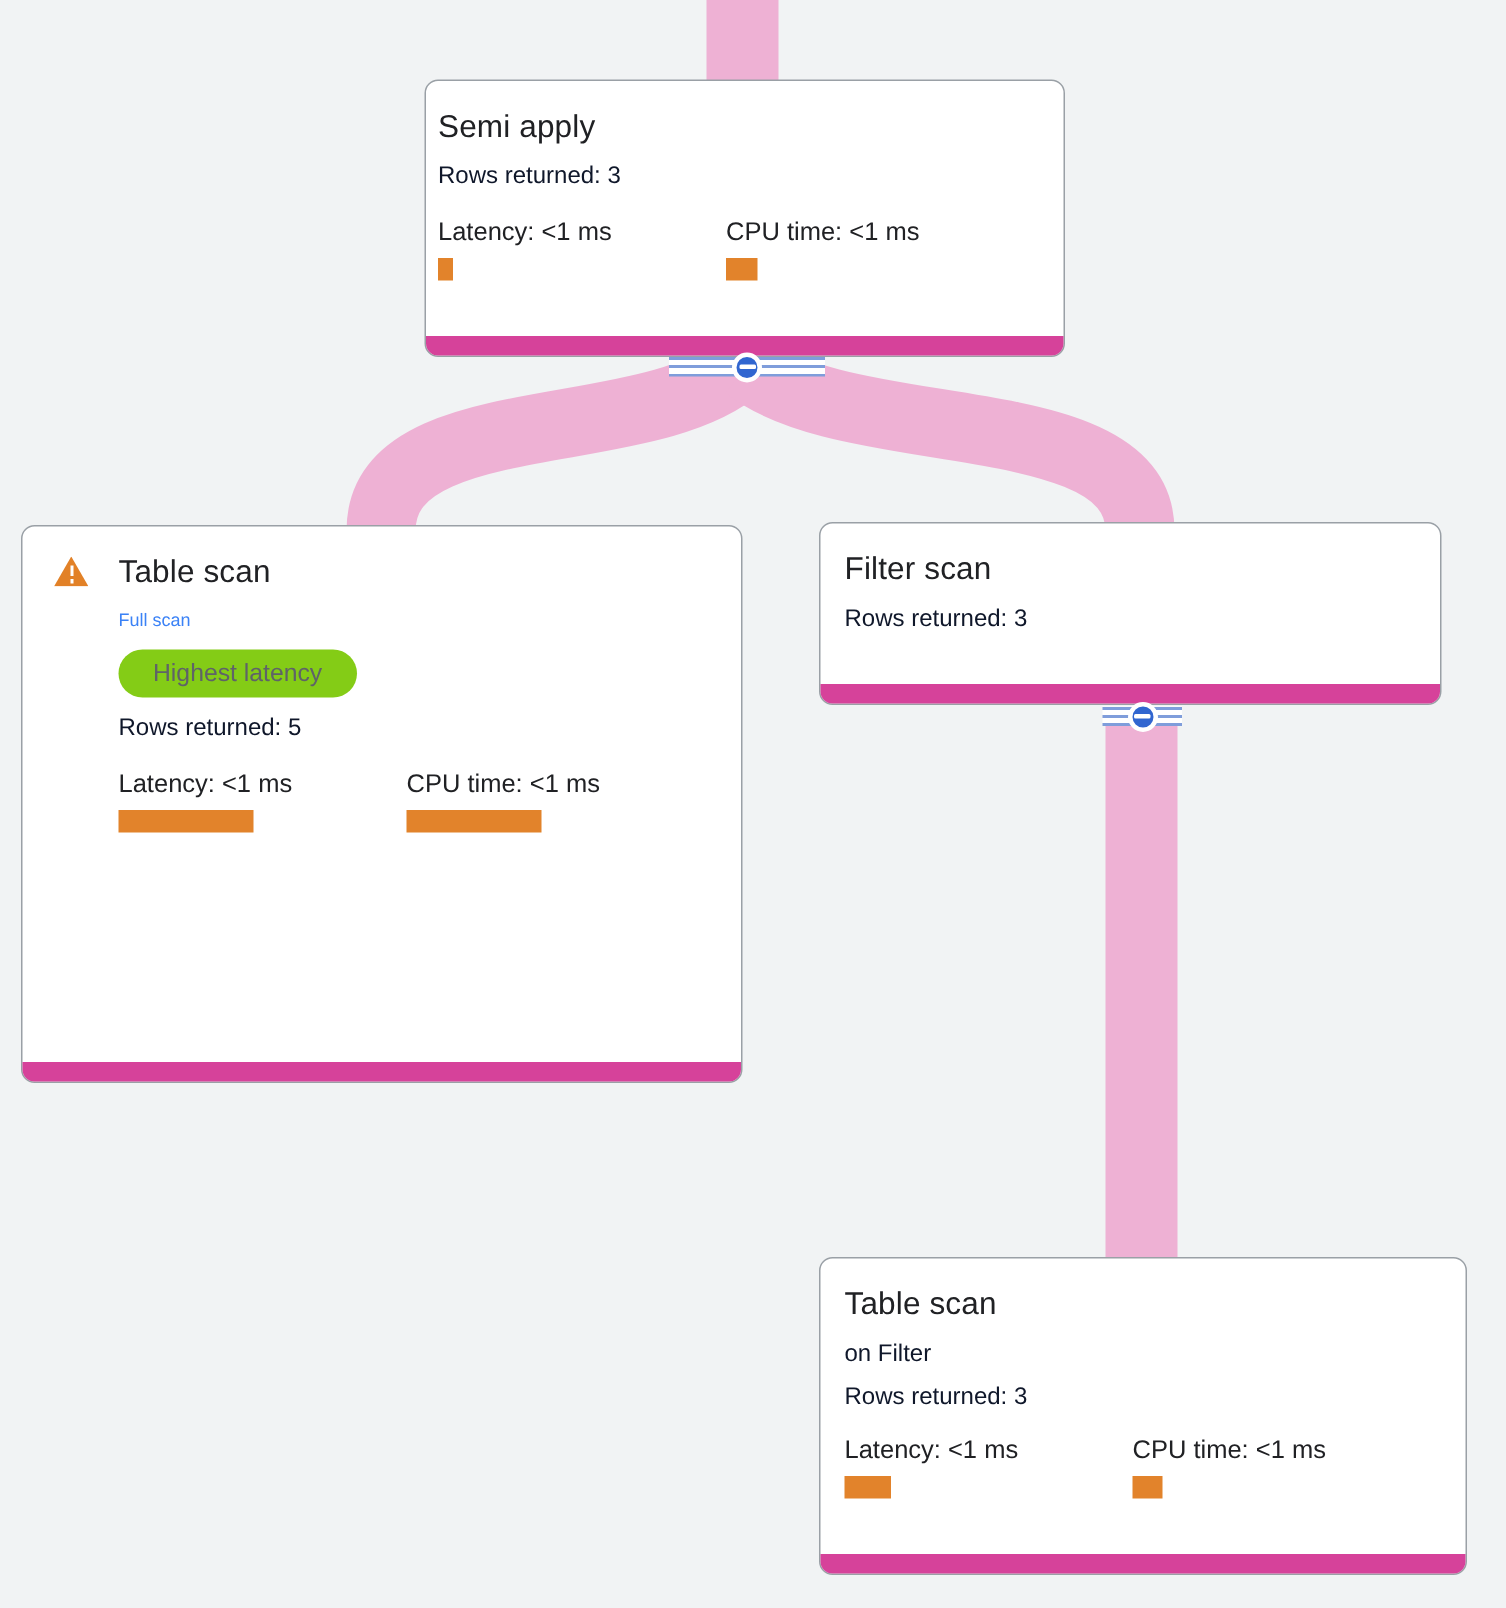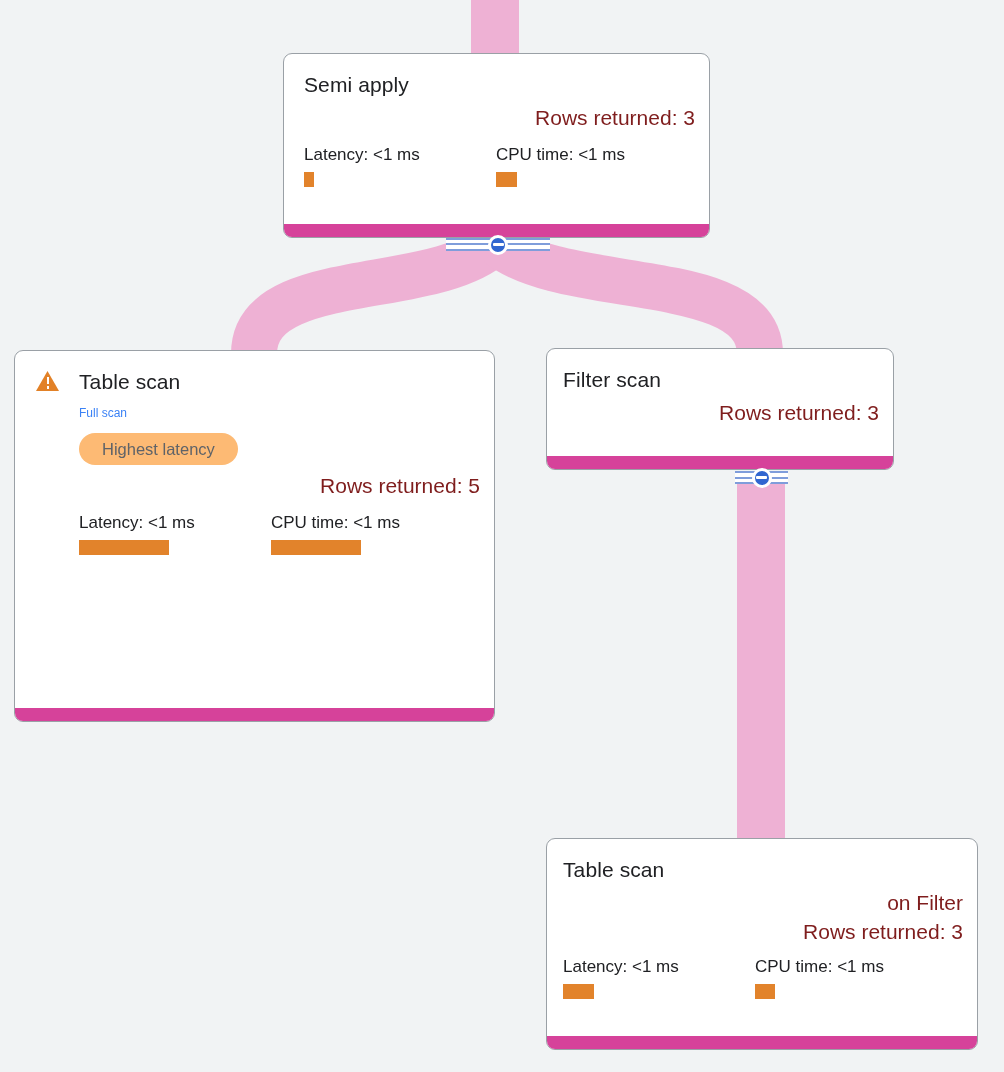--- a/index.html
+++ b/index.html
@@ -23,37 +23,37 @@
     border-radius:9px;
     box-sizing:border-box;
     z-index:2;
   }
   .accent{
     position:absolute;
     left:0;right:0;bottom:0;height:13px;
     background:#d6429a;
     border-radius:0 0 8px 8px;
   }
-  .card-content{position:relative;padding:18px 14px 0 20px;}
+  .card-content{position:relative;padding:18px 14px 0 8px;}
   .node-title{
     font-size:21px;line-height:26px;font-weight:500;color:#202124;
     letter-spacing:.1px;
   }
-  .body-line{font-size:21px;line-height:22px;color:#7f1d1d;margin-top:9px;text-align:right;}
+  .body-line{font-size:16px;line-height:22px;color:#0f172a;margin-top:9px;}
   .muted-line{font-size:12px;line-height:22px;color:#3b82f6;margin-top:7px;}
   .metrics{display:flex;margin-top:15px;}
   .metric{width:192px;}
   .metric-label{font-size:17px;line-height:22px;color:#202124;}
   .bar{height:15px;background:#e2832b;margin-top:6px;}
 
   
   .chips{margin-top:9px;}
   .chip{
     display:inline-block;
-    background:#fdba74;color:#5f6368;
+    background:#84cc16;color:#5f6368;
     font-size:16.5px;line-height:32px;
     height:32px;border-radius:16px;
     padding:0 23px;
     margin:0 0 10px 0;
   }
   .chip-row{display:block;}
 
   
   .warn{
     position:absolute;left:21px;top:20px;width:23px;height:20px;
@@ -139,21 +139,21 @@
         </div>
         <div class="metric">
           <div class="metric-label">CPU time: &lt;1 ms</div>
           <div class="bar" style="width: 90px;"></div>
         </div>
       </div>
     </div>
     <div class="accent"></div>
   </div>
 
-  <div class="card" style="left:546px;top:348px;width:348px;height:122px">
+  <div class="card" style="left:546px;top:348px;width:415px;height:122px">
     <div class="card-content" style="padding-left:16px;">
       <div class="node-title">Filter scan</div>
       <div class="body-line">Rows returned: 3</div>
     </div>
     <div class="accent"></div>
   </div>
 
   <div class="collapse-band" style="left:735px;top:471px;width:53px">
     <button class="collapse-btn">
       <span class="minus"></span>

